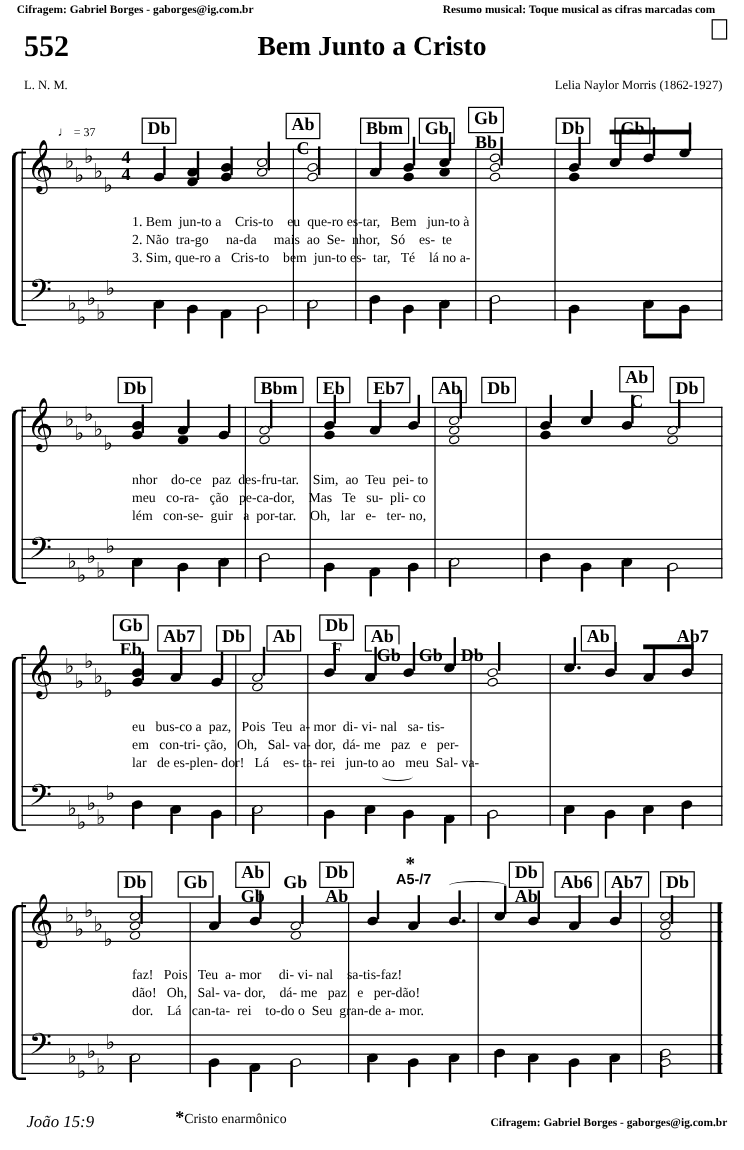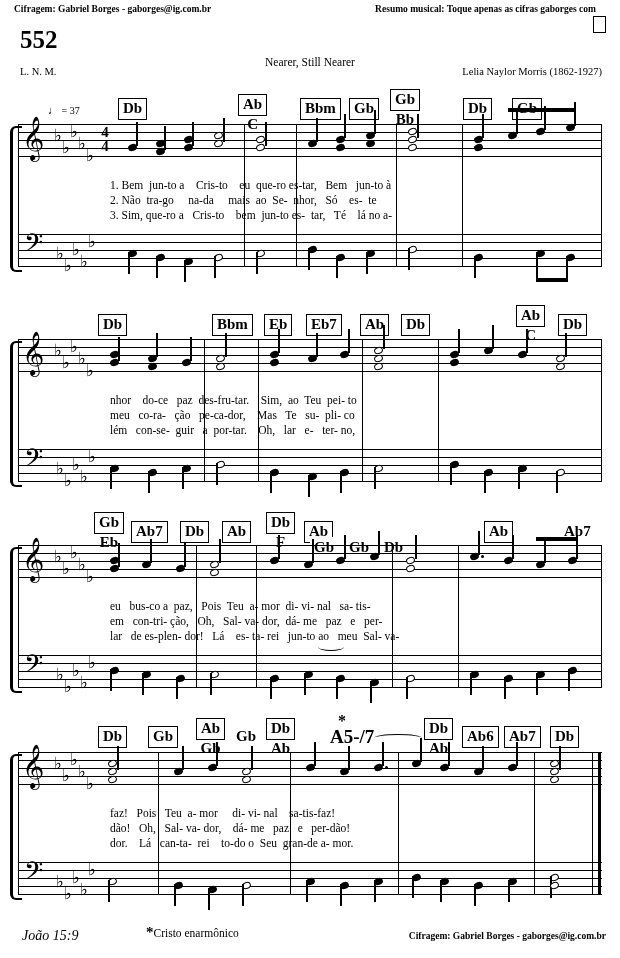--- a/index.html
+++ b/index.html
@@ -111,22 +111,22 @@
   .chord.stack .bot {
     display: block;
     text-align: center;
     padding-top: 1px;
     font-size: 15px;
     font-weight: bold;
   }
   .chord-plain {
     position: absolute;
     font-weight: bold;
-    font-size: 19px;
-    font-family: Liberation Serif, serif;
+    font-size: 12px;
+    font-family: Liberation Sans, sans-serif;
   }
 
   
   .system {
     position: absolute;
     left: 18px;
     width: 584px;
   }
   .staff {
     position: absolute;
@@ -265,27 +265,27 @@
     font-weight: bold;
   }
 </style>
 </head>
 <body>
 
 <div class="page">
 
   <div class="hdr">
     <span class="left">Cifragem: Gabriel Borges - gaborges@ig.com.br</span>
-    <span class="right">Resumo musical: Toque apenas as cifras gaborges com</span>
+    <span class="right">Resumo musical: Toque musical as cifras marcadas com</span>
   </div>
 
   <div style="position:absolute; right:14px; top:16px; width:11px; height:15px; border:1.6px solid #000;"></div>
 
   <div class="hymn-number">552</div>
-  <div class="subtitle">Nearer, Still Nearer</div>
+  <div class="title">Bem Junto a Cristo</div>
   <div class="composer-left">L. N. M.</div>
   <div class="composer-right">Lelia Naylor Morris (1862-1927)</div>
 
   <div class="tempo">
     <span class="note">♩</span>
     <span>= 37</span>
   </div>
 
   <div class="chord" style="left:118px; top:98px;">Db</div>
   <div class="chord stack" style="left:238px; top:94px;">

